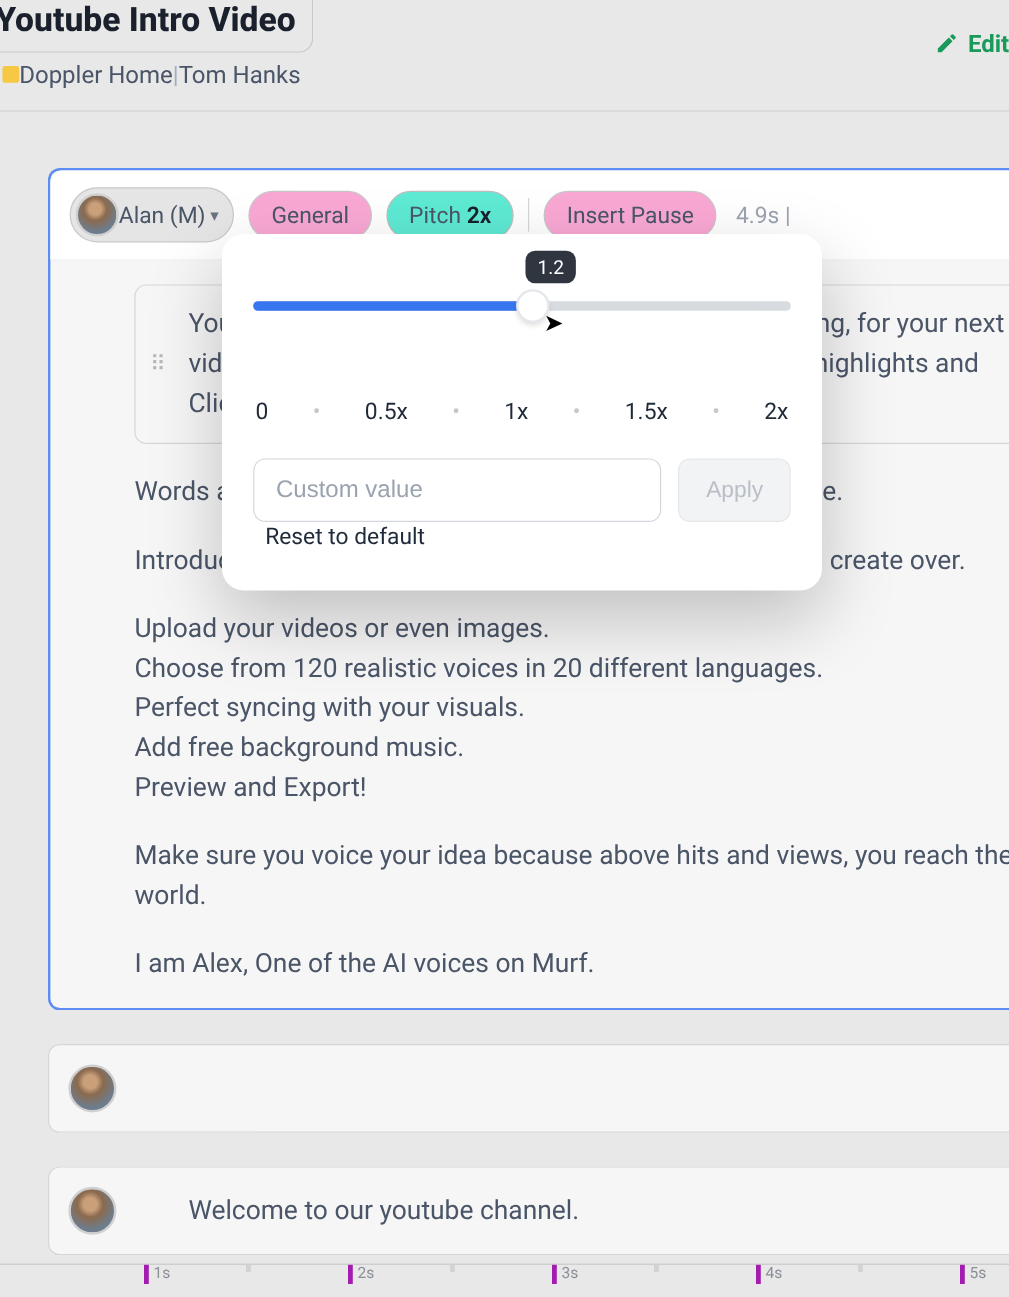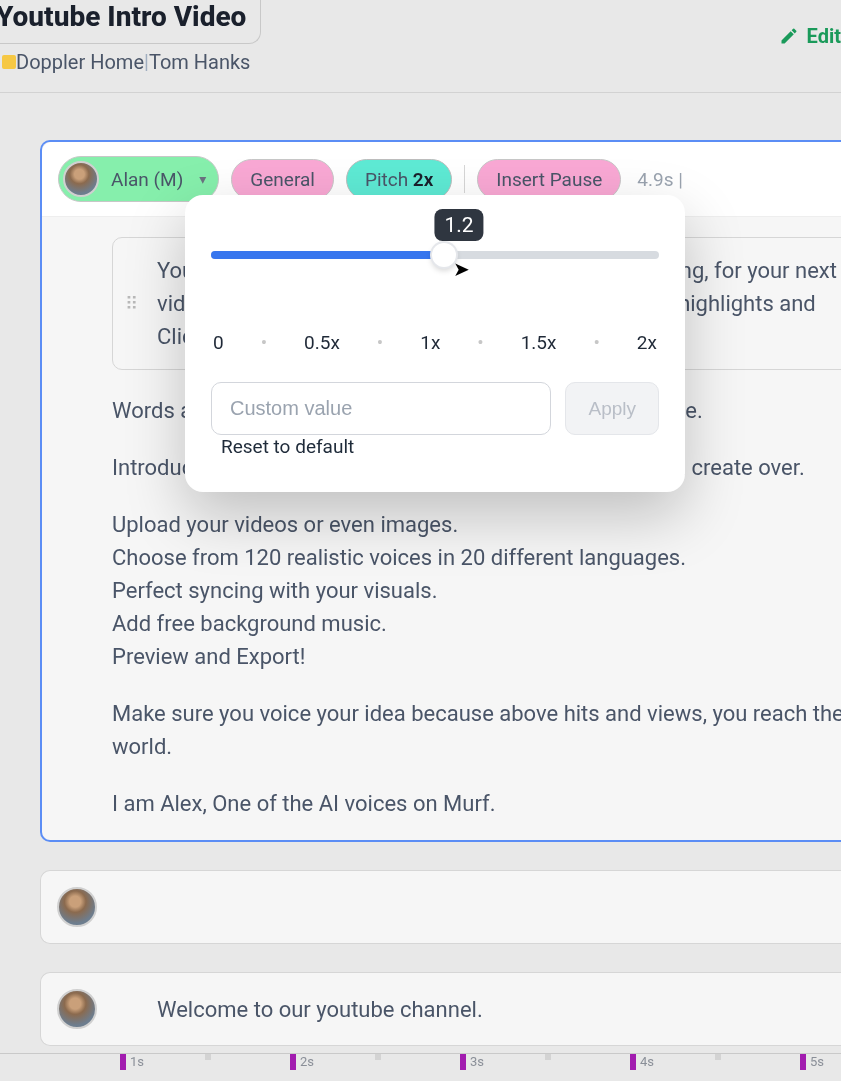--- a/index.html
+++ b/index.html
@@ -82,25 +82,24 @@
       align-items: center;
       gap: 12px;
       padding: 14px 16px;
       background: #fff;
       border-radius: 10px 0 0 0;
       border-bottom: 1px solid #eee;
     }
     .voice-chip {
       display: flex;
       align-items: center;
-      gap: 12px;
       border: 1px solid #c7c7c7;
       border-radius: 999px;
       padding: 4px 12px 4px 4px;
-      background: #86efac;
+      background: #e5e5e5;
       cursor: pointer;
     }
     .avatar {
       width: 36px; height: 36px;
       border-radius: 50%;
       background: radial-gradient(circle at 45% 35%, #caa07a 0 18%, #8b6a4e 35%, #6d7d8e 70%);
       border: 2px solid #d0d0d0;
       flex-shrink: 0;
     }
     .voice-chip .label { color: #4a5568; font-size: 19px; }
@@ -185,21 +184,21 @@
       z-index: 50;
     }
     .slider-wrap { position: relative; height: 60px; }
     .tooltip {
       position: absolute;
       left: 248px;
       top: -14px;
       transform: translateX(-50%);
       background: #2f3640;
       color: #fff;
-      font-size: 21px;
+      font-size: 16px;
       padding: 4px 10px;
       border-radius: 8px;
     }
     .track {
       position: absolute;
       left: 0; right: 0; top: 28px;
       height: 8px;
       background: #d7dbe0;
       border-radius: 4px;
     }
@@ -281,21 +280,21 @@
       height: 28px;
       border-top: 1px solid #c9c9c9;
       background: #e8e8e8;
       font-size: 13px;
       color: #8a8f98;
     }
     .ruler .mark {
       position: absolute;
       top: 0;
       height: 10px;
-      border-left: 6px solid #a21caf;
+      border-left: 4px solid #a21caf;
       padding-left: 4px;
     }
     .ruler .mark.major { height: 16px; }
     .ruler .mark.minor { height: 6px; border-color: #d3d3d3; }
   </style>
 </head>
 <body>
 
 <div class="header-row">
   <div class="title-wrap">

